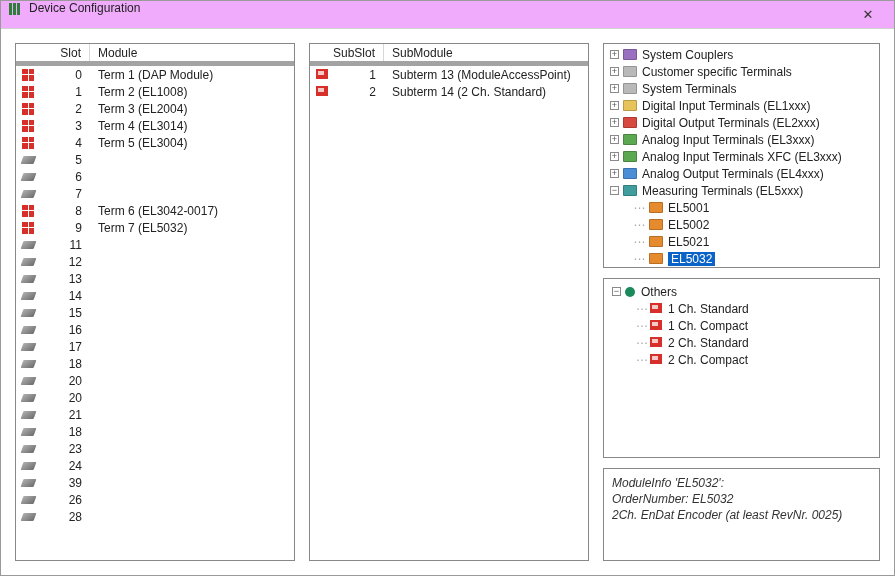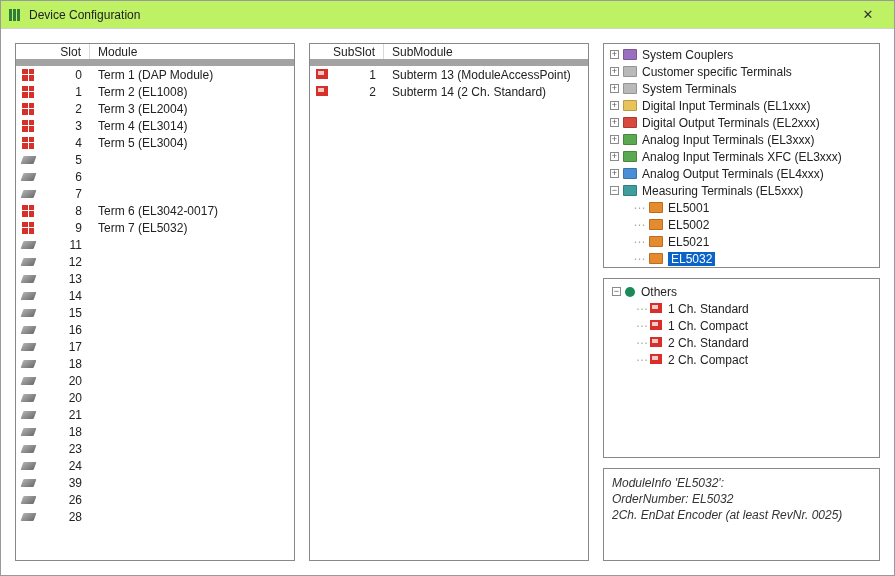--- a/index.html
+++ b/index.html
@@ -15,24 +15,24 @@
     height: 576px;
     border: 1px solid #9a9a9a;
     background: #fff;
     position: relative;
     display: flex;
     flex-direction: column;
   }
   .titlebar {
     height: 28px;
     display: flex;
-    align-items: center;
-    padding: 12px 6px;
+    align-items: flex-start;
+    padding: 0 6px;
     border-bottom: 1px solid #d0d0d0;
-    background: #bef264;
+    background: #f0abfc;
   }
   .titlebar .app-icon {
     width: 16px; height: 16px; margin-right: 6px;
     display: inline-flex; align-items: center; justify-content: center;
   }
   .titlebar .title { flex: 1; color: #222; }
   .titlebar .close {
     width: 40px; height: 100%;
     display: flex; align-items: center; justify-content: center;
     font-size: 13px; color: #333;
@@ -67,21 +67,21 @@
     min-height: 0;
   }
   .list-scroll {
     flex: 1;
     overflow-y: scroll;
     overflow-x: hidden;
   }
 
   .columns {
     display: flex;
-    border-bottom: 7px solid #a3a3a3;
+    border-bottom: 5px solid #a3a3a3;
     background: #fff;
     height: 22px;
     align-items: center;
   }
   .col-hdr {
     padding: 3px 8px;
     border-right: 1px solid #d8d8d8;
     color: #222;
     height: 100%;
     display: flex;

